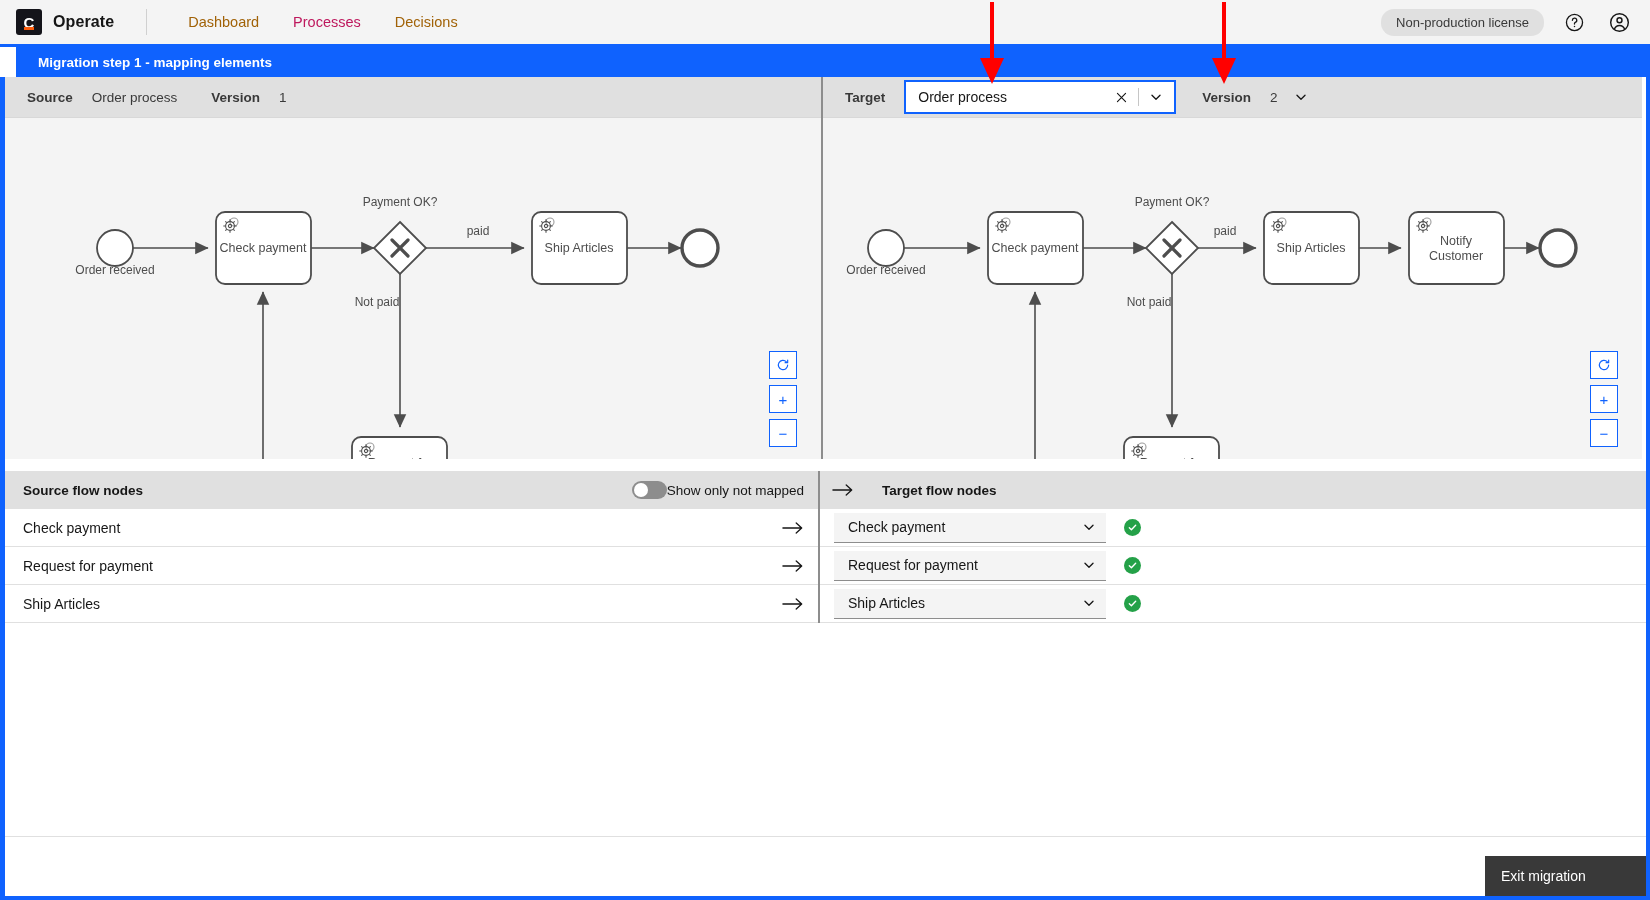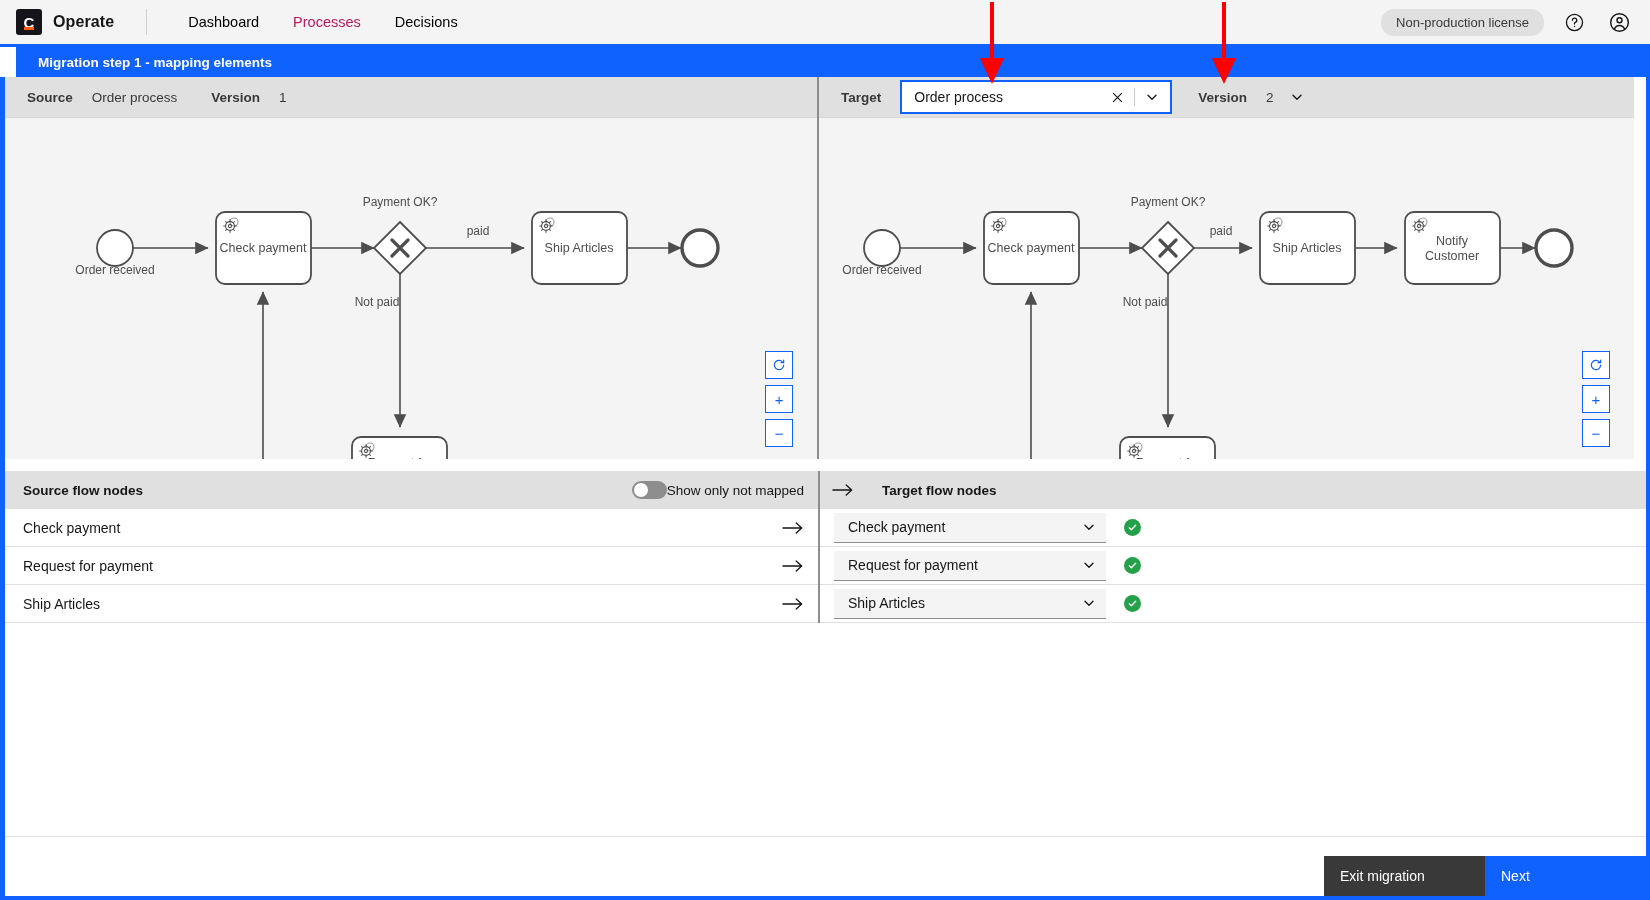--- a/index.html
+++ b/index.html
@@ -35,21 +35,21 @@
   }
   .brand-logo .orange-bar {
     position: absolute; left: 8px; bottom: 5px; width: 10px; height: 3px;
     background: #fc5d0d;
   }
   .brand-name { font-size: 16px; font-weight: bold; color: #161616; letter-spacing: .1px; }
   .nav-sep { width: 1px; height: 26px; background: #d0d0d0; margin: 0 24px 0 32px; }
   .nav-items { display: flex; align-items: center; height: 47px; }
   .nav-item {
     height: 47px; display: flex; align-items: center; padding: 0 17px;
-    font-size: 14.5px; color: #000000; cursor: pointer; position: relative;
+    font-size: 14.5px; color: #a16207; cursor: pointer; position: relative;
   }
   .nav-item.active { color: #be185d; }
   .nav-item.active::after {
     content: ""; position: absolute; left: 0; right: 0; bottom: -3px; height: 3px;
     background: #0f62fe;
   }
   .topbar-right {
     margin-left: auto; display: flex; align-items: center; gap: 15px; padding-right: 16px;
   }
   .license-badge {
@@ -72,21 +72,21 @@
   
   .main-panel {
     position: absolute; left: 0; top: 77px; width: 1650px; height: 823px;
     border-left: 5px solid #0f62fe; border-bottom: 4px solid #0f62fe;
     border-right: 4px solid #0f62fe;
     background: #fff;
   }
 
   
   .diagram-region {
-    position: absolute; left: 0; top: 0; right: 12px; height: 382px;
+    position: absolute; left: 0; top: 0; right: 4px; height: 382px;
     display: flex;
   }
   .pane {
     position: relative; height: 382px; background: #f4f4f4;
     overflow: hidden;
   }
   .pane.left  { width: 820px; border-right: 2px solid #8d8d8d; }
   .pane.right { width: 821px; }
   .pane-header {
     position: relative; height: 41px; background: #e0e0e0;
@@ -518,21 +518,20 @@
               <path d="M3.4 8.4 L6.4 11.2 L12.6 4.8"></path>
             </svg>
           </span>
         </div>
       </div>
 
     </div>
 
     <div class="footer">
       <div class="btn btn-secondary">Exit migration</div>
-      <div class="btn btn-primary">Next</div>
     </div>
   </div>
 
   <svg class="annot" style="left:974px; top:0px;" width="36" height="86" viewBox="0 0 36 86">
     <path d="M18 2 L18 62" stroke="#ff0000" stroke-width="4"></path>
     <path d="M6 58 L30 58 L18 84 Z" fill="#ff0000"></path>
   </svg>
   <svg class="annot" style="left:1206px; top:0px;" width="36" height="86" viewBox="0 0 36 86">
     <path d="M18 2 L18 62" stroke="#ff0000" stroke-width="4"></path>
     <path d="M6 58 L30 58 L18 84 Z" fill="#ff0000"></path>

